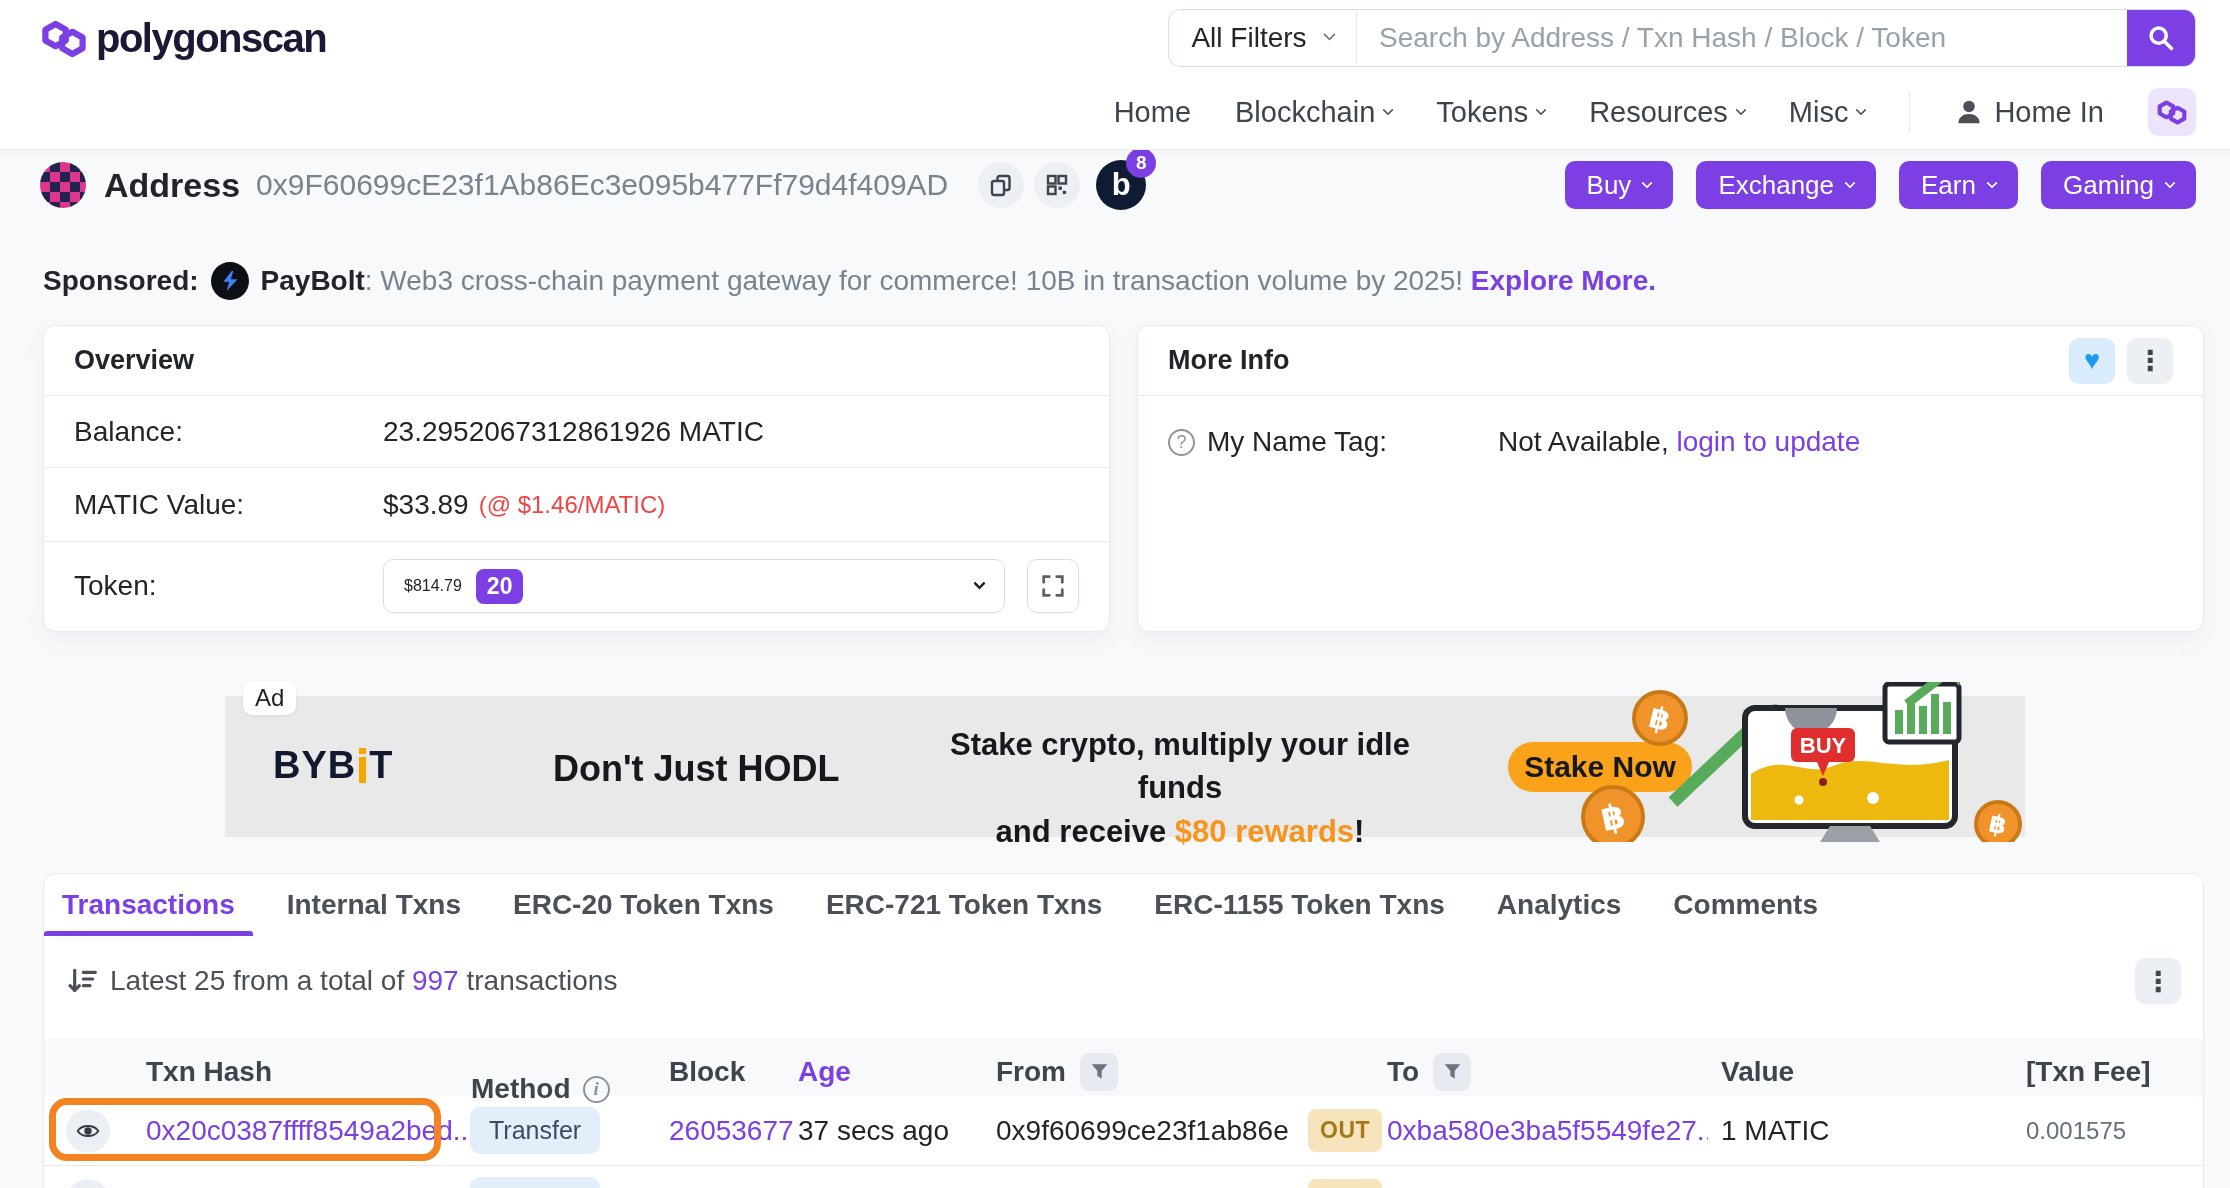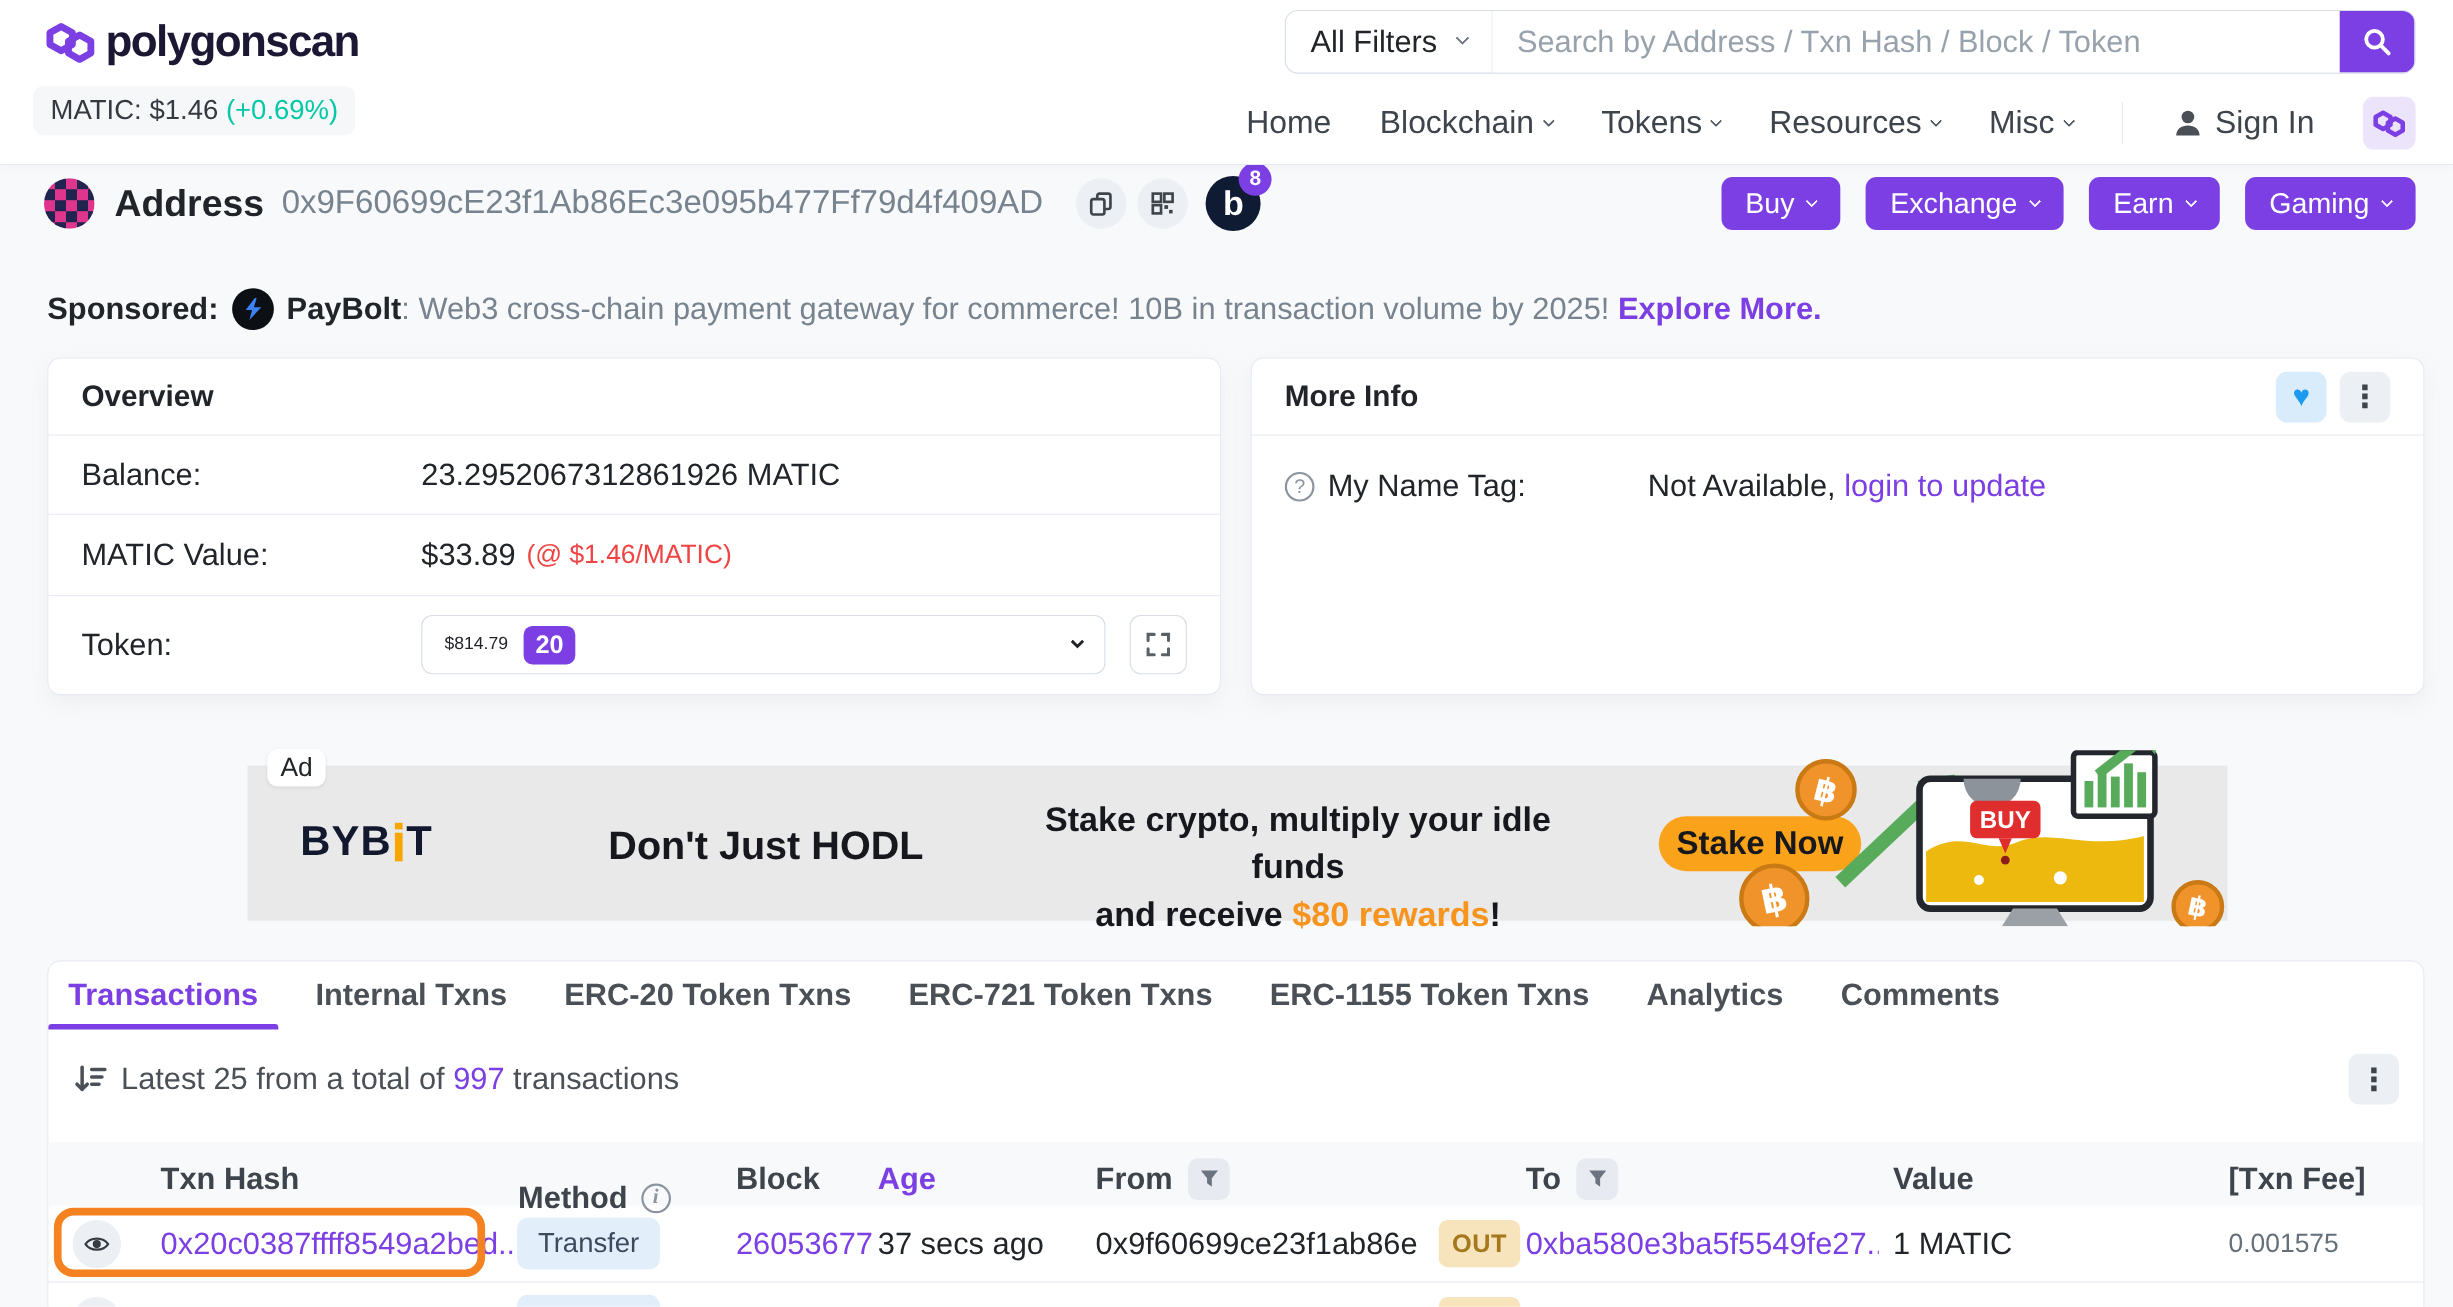--- a/index.html
+++ b/index.html
@@ -112,25 +112,20 @@
 <body>
 
 <div class="header">
   <div class="logo">
     <svg width="48" height="42" viewBox="0 0 40 34">
       <path d="M13 4.5 L21.5 9.3 V18.2 L13 23 L4.5 18.2 V9.3 Z" fill="none" stroke="#7b3fe4" stroke-width="5.2" stroke-linejoin="round"></path>
       <path d="M27 11 L35.5 15.8 V24.7 L27 29.5 L18.5 24.7 V15.8 Z" fill="none" stroke="#7b3fe4" stroke-width="5.2" stroke-linejoin="round"></path>
     </svg>
     <span class="logo-text">polygonscan</span>
   </div>
-  <div class="price-pill">
-    <span>MATIC:</span>
-    <span>$1.46</span>
-    <span class="chg">(+0.69%)</span>
-  </div>
 
   <div class="search">
     <div class="filters">
       <span>All Filters</span>
       <span class="caret"></span>
     </div>
     <input type="text" placeholder="Search by Address / Txn Hash / Block / Token" style="">
     <button class="search-btn">
       <svg width="28" height="28" viewBox="0 0 24 24">
         <circle cx="10" cy="10" r="6.5" fill="none" stroke="#fff" stroke-width="3"></circle>
@@ -158,21 +153,21 @@
     <div class="nav-item">
         <span>Misc</span>
         <span class="caret"></span>
       </div>
     <div class="nav-divider"></div>
     <div class="signin">
       <svg width="30" height="30" viewBox="0 0 24 24">
         <circle cx="12" cy="7.5" r="4.6" fill="#4a5056"></circle>
         <path d="M3.5 21c0-4.8 3.8-7.4 8.5-7.4s8.5 2.6 8.5 7.4z" fill="#4a5056"></path>
       </svg>
-      <span>Sign In</span>
+      <span>Home In</span>
     </div>
     <div class="wallet-btn">
       <svg width="32" height="27" viewBox="0 0 40 34">
         <path d="M13 4.5 L21.5 9.3 V18.2 L13 23 L4.5 18.2 V9.3 Z" fill="none" stroke="#7b3fe4" stroke-width="5.2" stroke-linejoin="round"></path>
         <path d="M27 11 L35.5 15.8 V24.7 L27 29.5 L18.5 24.7 V15.8 Z" fill="none" stroke="#7b3fe4" stroke-width="5.2" stroke-linejoin="round"></path>
       </svg>
     </div>
   </div>
 </div>
 

